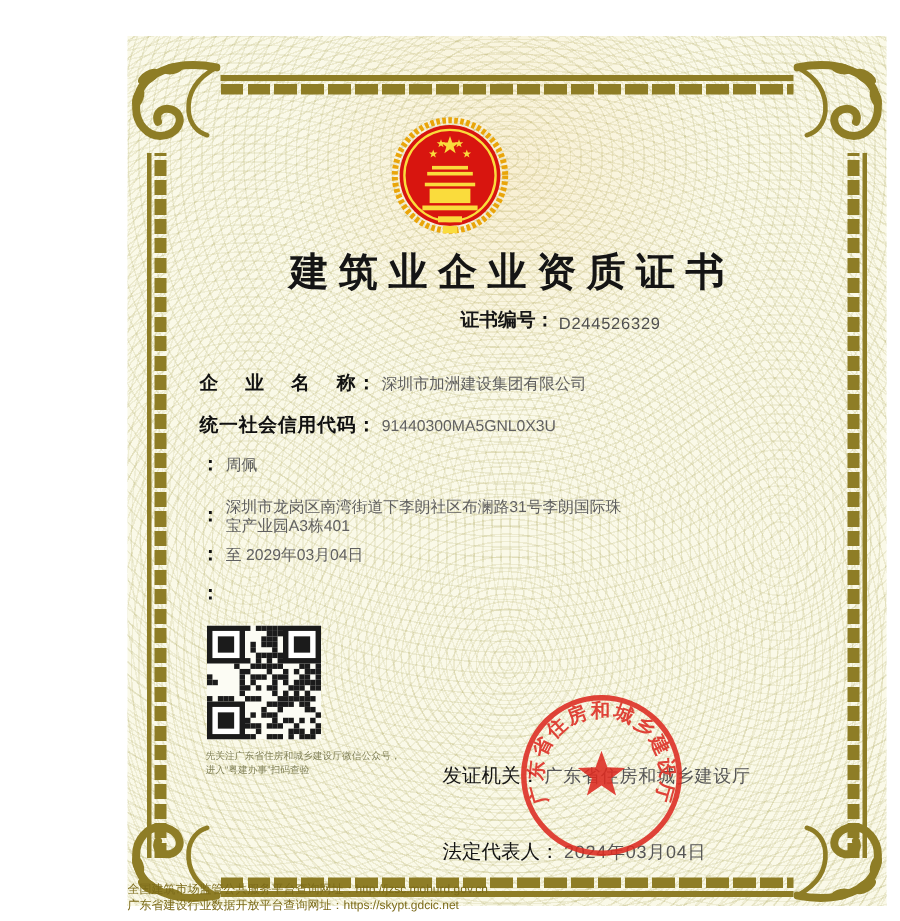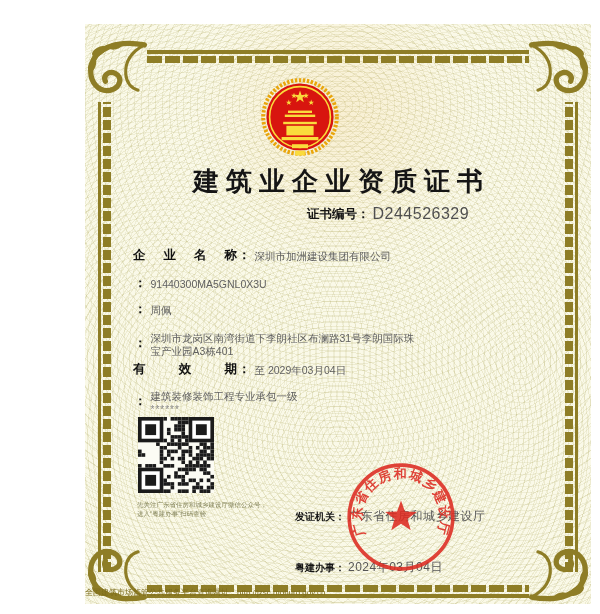--- a/index.html
+++ b/index.html
@@ -61,41 +61,41 @@
   .emblem{position:absolute;left:175px;top:52px;width:80px;height:90px}
 
   .title{
     position:absolute;left:0;top:140px;width:100%;
     text-align:center;font-size:26px;font-weight:bold;color:#151515;
     letter-spacing:7px;padding-left:7px;box-sizing:border-box;
   }
   .certno{position:absolute;left:222px;top:181px;display:flex;align-items:flex-end}
   .certno .lbl{font-size:12.5px;font-weight:bold;color:#161616}
   .certno .col{font-size:12.5px;font-weight:bold;color:#161616;margin-right:3px}
-  .certno .val{font-size:16px;color:#4f4f4f;letter-spacing:.5px}
+  .certno .val{font-size:11px;color:#4f4f4f;letter-spacing:.5px}
 
   .fields{position:absolute;left:48px;top:224px;width:350px;height:186px}
   .frow{position:absolute;left:0;display:flex;align-items:center}
   .flabel{
     display:inline-block;width:104px;flex:0 0 104px;
     font-weight:bold;font-size:12.5px;color:#111;line-height:15px;
     text-align:justify;text-align-last:justify;
   }
   .fcolon{font-weight:bold;font-size:12.5px;color:#111;line-height:15px;margin:0 4px 0 1px}
   .fvalue{font-size:10.5px;color:#606060;line-height:13px;max-width:272px;padding-top:1.5px}
   .fvalue .v2{color:#8a8a8a;letter-spacing:1px;font-size:10px}
 
   .qr{position:absolute;left:53px;top:393px;width:76px;height:76px;background:#fcfcf4}
   .qr-caption{
     position:absolute;left:52px;top:476px;width:132px;
     font-size:6.5px;line-height:9px;color:#83835a;
   }
 
   .issuer-row{position:absolute;display:flex;align-items:baseline;z-index:1}
-  .issuer-row .lbl,.issuer-row .col{font-size:10px;font-weight:bold;color:#141414}
+  .issuer-row .lbl,.issuer-row .col{font-size:13px;font-weight:normal;color:#141414}
   .issuer-row .col{margin-right:3px}
   .issuer-row .val{font-size:12px;color:#565656;letter-spacing:.5px}
   .row-organ{left:210px;top:484px}
   .row-date{left:210px;top:535px}
 
   .seal{position:absolute;left:259px;top:436px;width:114px;height:114px;z-index:2;opacity:.88}
 
   .footer{position:absolute;left:85px;top:588px;width:440px}
   .footer div{font-size:8px;line-height:10.5px;font-weight:normal;color:#7c6b1a}
 </style>
@@ -163,42 +163,38 @@
       <span class="val">D244526329</span>
   </div>
 
   <div class="fields">
     <div class="frow" style="top:0">
       <span class="flabel">企业名称</span>
         <span class="fcolon">：</span>
       <span class="fvalue">深圳市加洲建设集团有限公司</span>
     </div>
     <div class="frow" style="top:28px">
+      <span class="flabel">统一社会信用代码</span>
         <span class="fcolon">：</span>
       <span class="fvalue">91440300MA5GNL0X3U</span>
     </div>
     <div class="frow" style="top:54px">
         <span class="fcolon">：</span>
       <span class="fvalue">周佩</span>
     </div>
     <div class="frow" style="top:82px">
         <span class="fcolon">：</span>
       <span class="fvalue">深圳市龙岗区南湾街道下李朗社区布澜路31号李朗国际珠宝产业园A3栋401</span>
     </div>
     <div class="frow" style="top:114px">
-      <span class="flabel">有效期</span>
         <span class="fcolon">：</span>
       <span class="fvalue">至 2029年03月04日</span>
     </div>
     <div class="frow" style="top:140px">
         <span class="fcolon">：</span>
-      <span class="fvalue">
-        <span>建筑装修装饰工程专业承包一级</span><br>
-        <span class="v2">******</span>
-      </span>
     </div>
   </div>
 
   <div class="qr"><svg width="76" height="76" viewBox="0 0 71.39999999999999 71.39999999999999">
         <rect x="23.8" y="0" width="3.4" height="3.4" fill="#1b1b1b"></rect>
         <rect x="30.599999999999998" y="0" width="3.4" height="3.4" fill="#1b1b1b"></rect>
         <rect x="34" y="0" width="3.4" height="3.4" fill="#1b1b1b"></rect>
         <rect x="37.4" y="0" width="3.4" height="3.4" fill="#1b1b1b"></rect>
         <rect x="40.8" y="0" width="3.4" height="3.4" fill="#1b1b1b"></rect>
         <rect x="44.199999999999996" y="0" width="3.4" height="3.4" fill="#1b1b1b"></rect>
@@ -348,33 +344,34 @@
         <rect x="6.8" y="54.4" width="10.2" height="10.2" fill="#1b1b1b"></rect>
       </svg></div>
   <div class="qr-caption">先关注广东省住房和城乡建设厅微信公众号，进入“粤建办事”扫码查验</div>
 
   <div class="issuer-row row-organ">
     <span class="lbl">发证机关</span>
       <span class="col">：</span>
       <span class="val">广东省住房和城乡建设厅</span>
   </div>
   <div class="issuer-row row-date">
-    <span class="lbl">粤建办事</span>
+    <span class="lbl">法定代表人</span>
       <span class="col">：</span>
       <span class="val">2024年03月04日</span>
   </div>
 
   <svg class="seal" viewBox="0 0 110 110">
     <defs>
       <path id="sealArc" d="M28.1,81.9 A38,38 0 1 1 81.9,81.9" fill="none"></path>
     </defs>
     <circle cx="55" cy="55" r="50" fill="none" stroke="#dd2b21" stroke-width="3.5"></circle>
     <polygon points="55,39 58.8,49.7 70.2,50.1 61.2,57 64.4,67.9 55,61.5 45.6,67.9 48.8,57 39.8,50.1 51.2,49.7" fill="#dd2b21"></polygon>
     <text font-size="12.5" font-weight="bold" fill="#dd2b21" letter-spacing="1.5">
       <textPath href="#sealArc" startOffset="50%" text-anchor="middle">广东省住房和城乡建设厅</textPath>
     </text>
   </svg>
 
 </div>
 
 <div class="footer">
   <div>全国建筑市场监管公共服务平台查询网址：http://jzsc.mohurd.gov.cn</div>
+  <div>广东省建设行业数据开放平台查询网址：https://skypt.gdcic.net</div>
 </div>
 
 </body></html>

